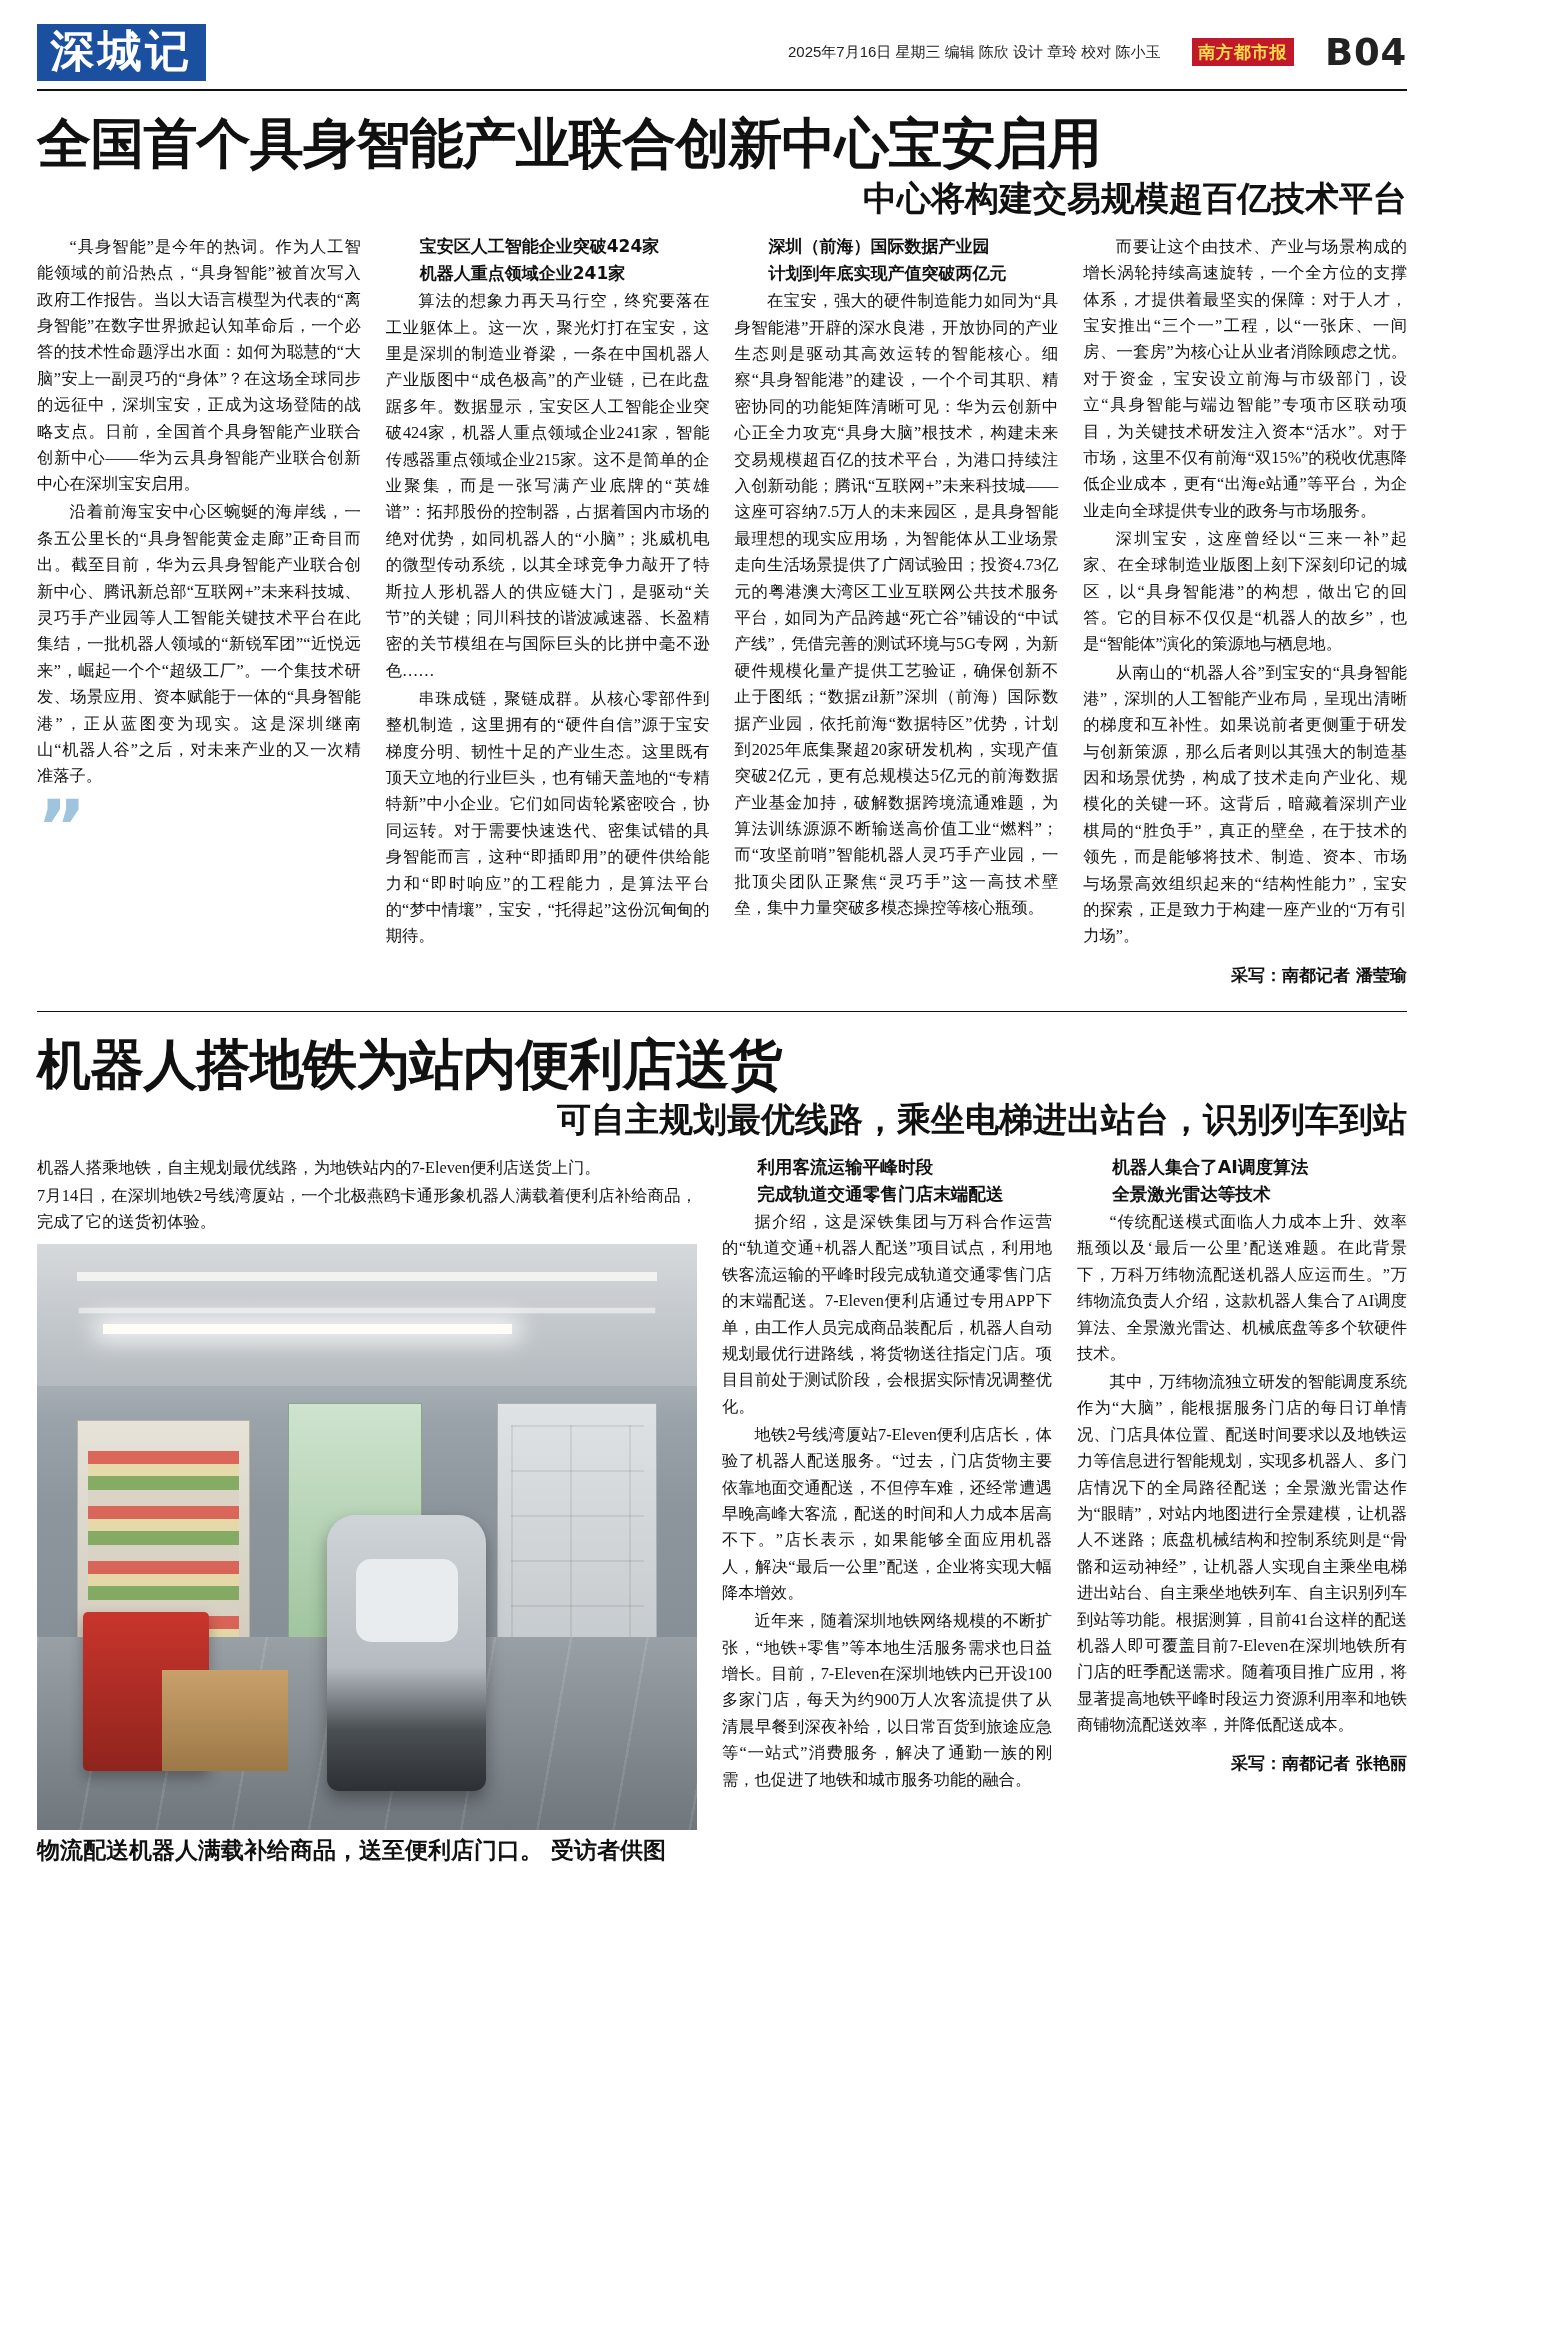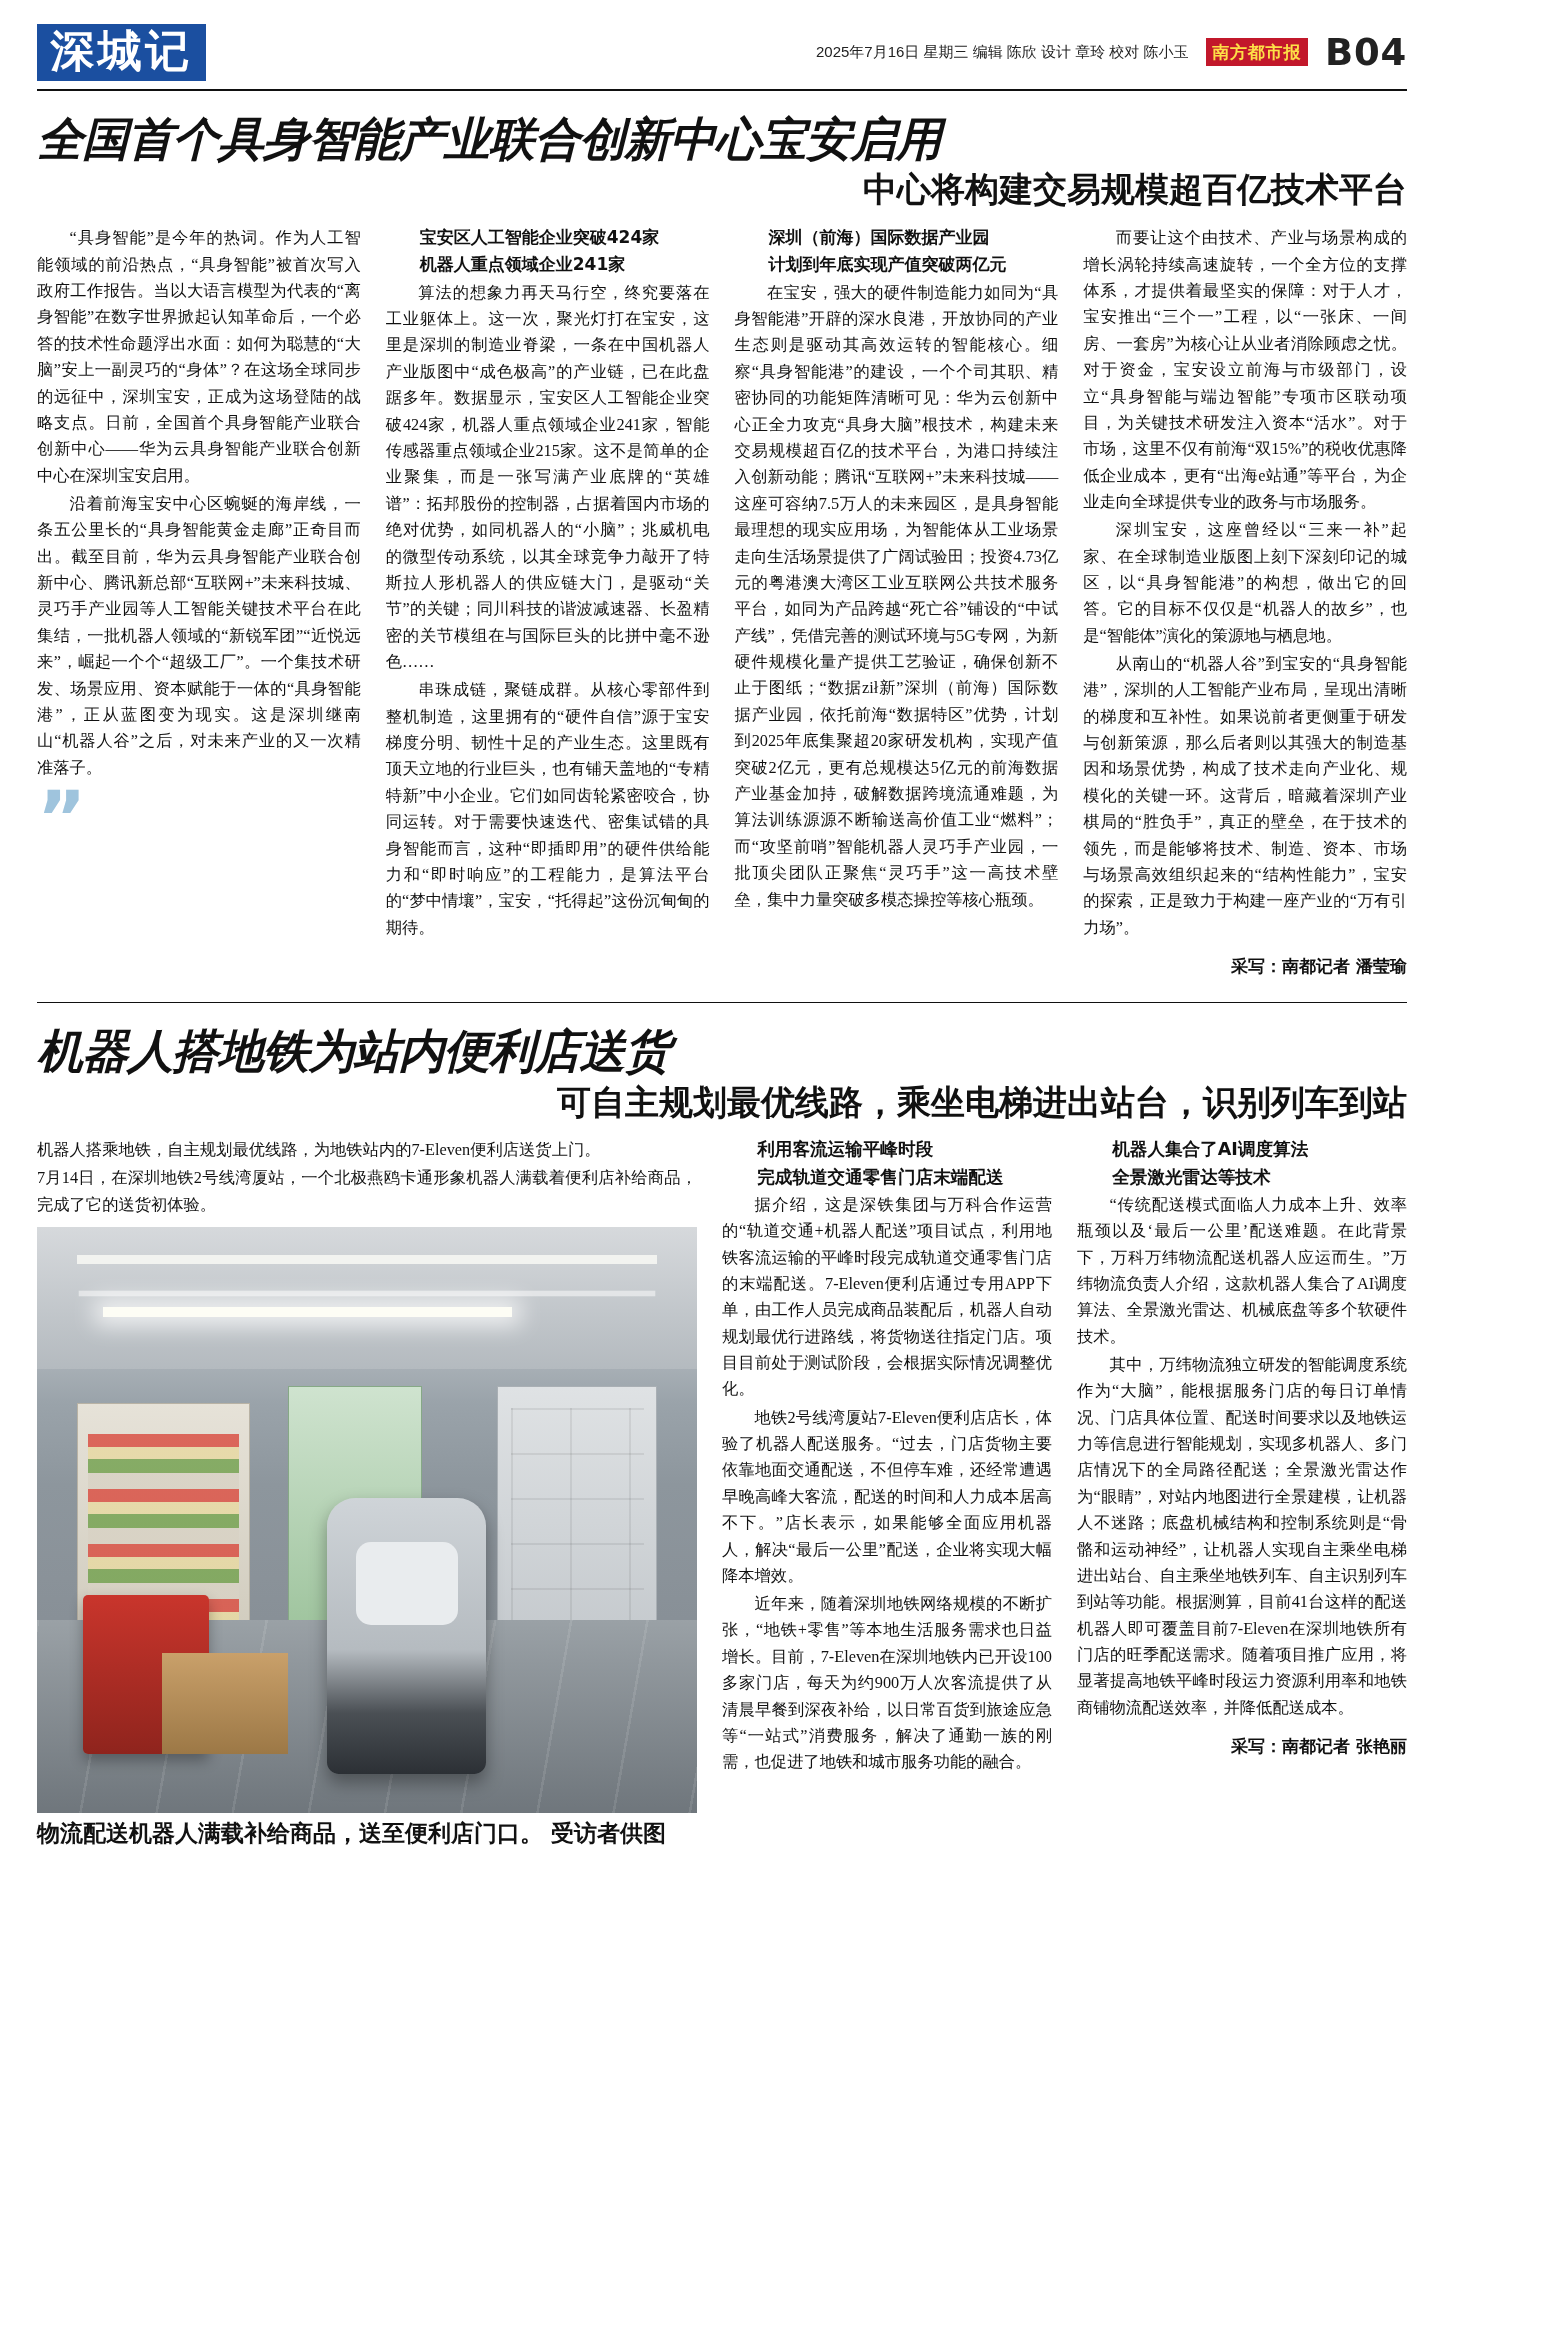--- a/index.html
+++ b/index.html
@@ -3,27 +3,27 @@
 <meta charset="utf-8">
 <style>
   html,body{margin:0;padding:0;background:#fff;}
   body{width:1560px;font-family:"Liberation Serif",serif;color:#111;}
   .page{width:1444px;box-sizing:border-box;padding:23.5px 37px 25px 37px;}
 
   
   .masthead{display:flex;align-items:center;justify-content:space-between;border-bottom:2.5px solid #111;padding-bottom:8.4px;}
   .mh-left{display:flex;align-items:center;}
   .mh-logo{background:#1b4fa0;color:#fff;font-family:"DejaVu Sans",sans-serif;font-weight:bold;font-size:44px;letter-spacing:3.4px;padding:5px 13.4px 8.4px 13.4px;line-height:1;}
-  .mh-right{display:flex;align-items:center;gap:17px;font-size:15px;color:#222;}
+  .mh-right{display:flex;align-items:center;gap:31px;font-size:15px;color:#222;}
   .mh-date{font-family:"Liberation Sans",sans-serif;font-size:15px;}
   .mh-paper{background:#c2182b;color:#fde047;font-family:"DejaVu Sans",sans-serif;font-size:17px;font-weight:bold;padding:2.5px 6.7px;letter-spacing:0.8px;}
   .mh-page{font-family:"DejaVu Sans",sans-serif;font-size:37px;font-weight:bold;letter-spacing:0.8px;}
 
   
-  .headline{font-family:"DejaVu Sans",sans-serif;font-weight:bold;font-size:46px;line-height:1.08;letter-spacing:-0.8px;margin:23.5px 0 5px 0;font-style:italic;}
+  .headline{font-family:"DejaVu Sans",sans-serif;font-weight:bold;font-size:54px;line-height:1.08;letter-spacing:-0.8px;margin:23.5px 0 5px 0;}
   .subhead{font-family:"DejaVu Sans",sans-serif;font-size:34px;line-height:1.2;margin:0 0 13.4px 0;color:#111;text-align:right;}
 
   
   .cols{display:flex;gap:25px;margin-top:15px;}
   .col{flex:1;font-size:16.3px;line-height:1.62;text-align:justify;}
   .col p{margin:0 0 1.7px 0;text-indent:2em;}
   .col p.noind{text-indent:0;}
   .boldlead{font-family:"DejaVu Sans",sans-serif;font-weight:bold;font-size:17px;line-height:1.5;text-indent:0;margin:0 0 10px 0;}
   .subhead-block{font-family:"DejaVu Sans",sans-serif;font-weight:bold;font-size:17px;line-height:1.5;text-indent:0;margin:11.7px 0 8.4px 0;}
   .byline{text-align:right;font-family:"DejaVu Sans",sans-serif;font-weight:bold;font-size:17px;margin-top:11.7px;}

